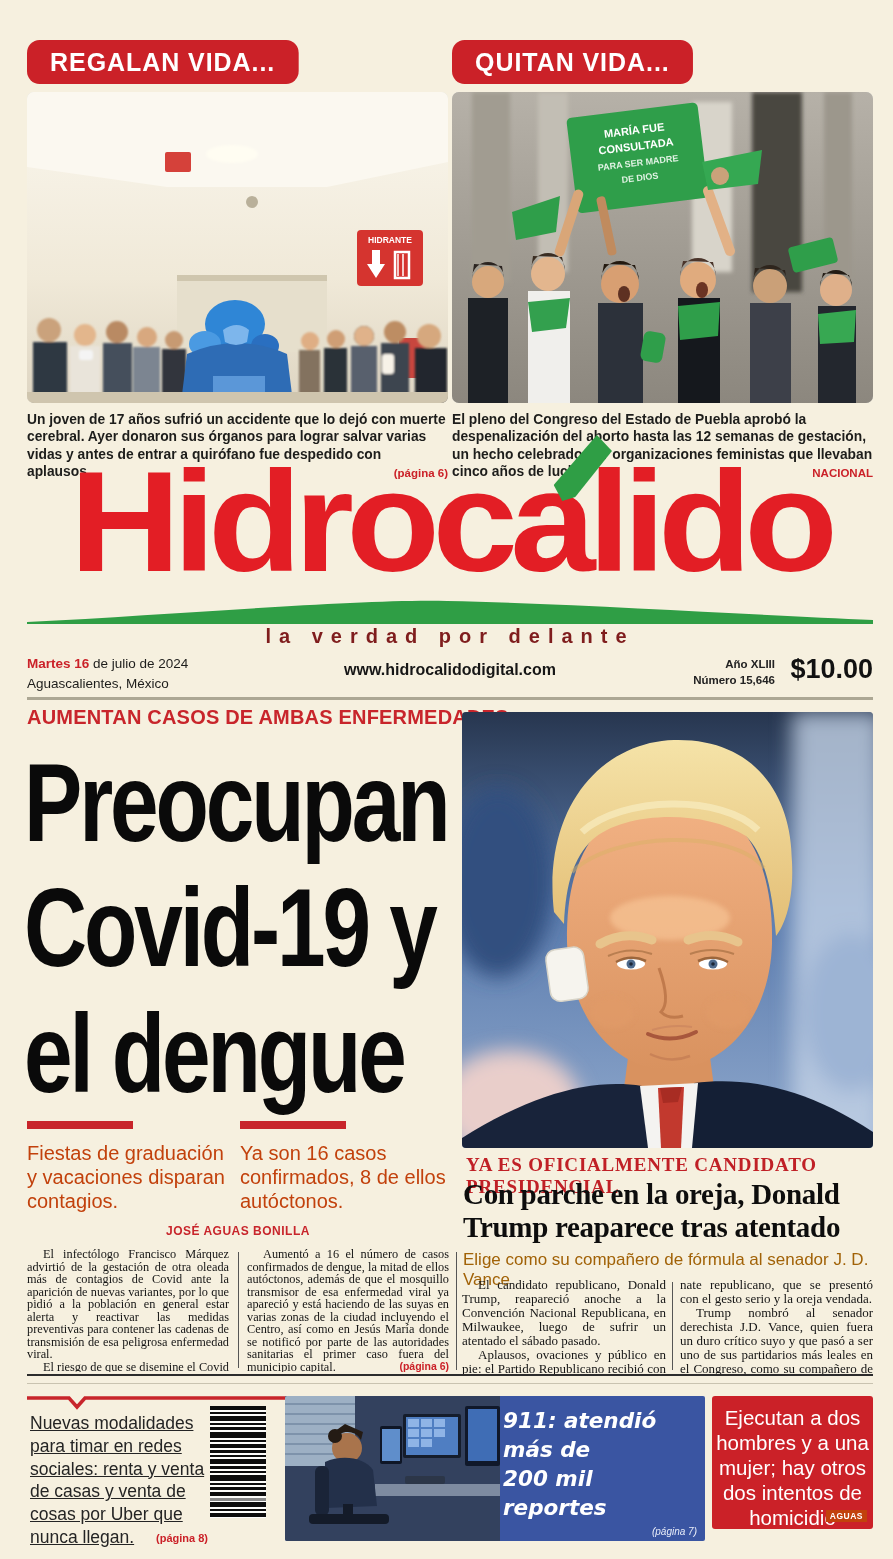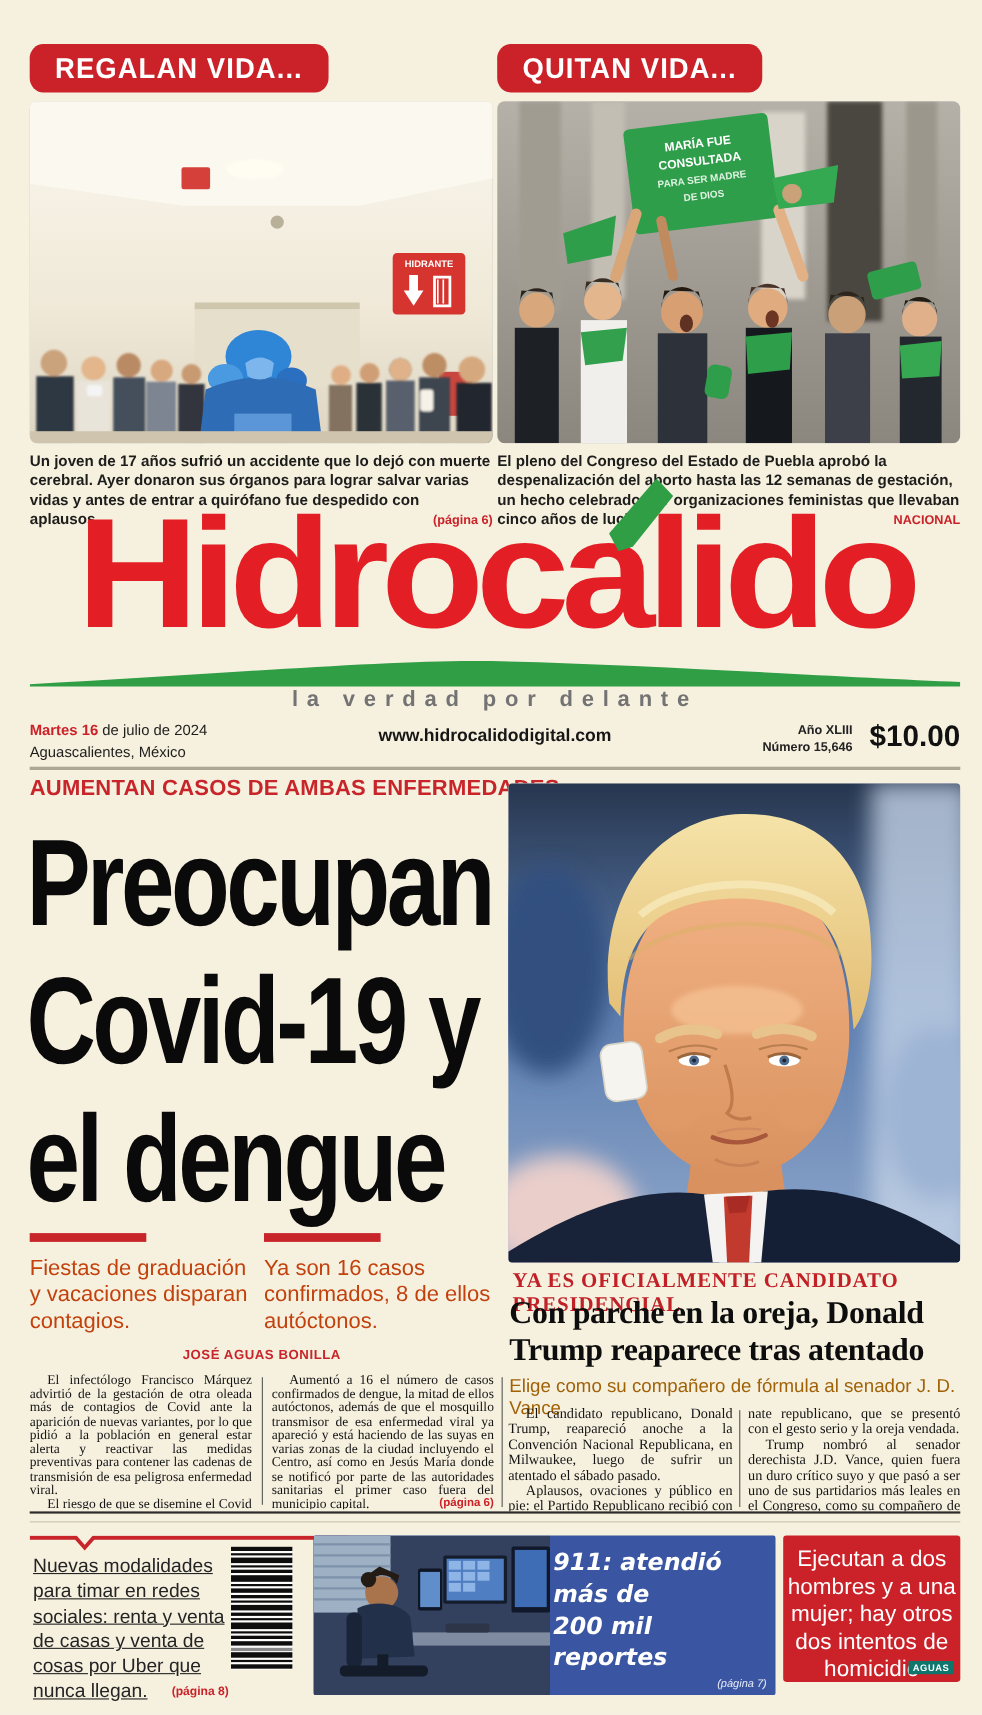--- a/index.html
+++ b/index.html
@@ -21,21 +21,21 @@
   .ref{color:#cb2128;font-weight:bold;font-size:11.5px;float:right;margin-top:3px;}
 
   
   .logo-line{left:27px;top:455px;width:846px;text-align:center;}
   .logo-inner{display:inline-block;transform:scaleX(1.08);transform-origin:50% 50%;
               font-size:142px;line-height:.95;font-weight:bold;letter-spacing:-7px;color:#e31e25;
               white-space:nowrap;}
   .logo-a{position:relative;display:inline-block;}
   .logo-a .wedge{position:absolute;top:-20px;left:40px;}
   .tagline{left:27px;top:625px;width:846px;text-align:center;font-size:20px;font-weight:bold;
-           letter-spacing:8px;color:#737373;}
+           letter-spacing:8px;color:#7f1d1d;}
   .info-row{left:27px;top:652px;width:846px;height:42px;}
   .date-block{position:absolute;left:0;top:2px;font-size:13.5px;line-height:1.45;color:#1d1d1b;}
   .date-bold{color:#cb2128;font-weight:bold;}
   .website{position:absolute;left:0;right:0;top:9px;text-align:center;font-weight:bold;font-size:16px;color:#161616;}
   .issue-block{position:absolute;right:98px;top:4px;text-align:right;font-size:11.5px;font-weight:bold;line-height:1.4;color:#222;}
   .price{position:absolute;right:0;top:2px;font-size:27px;font-weight:bold;color:#111;}
 
   .hrule{left:27px;width:846px;background:#aca794;height:3px;}
 
   
@@ -65,21 +65,21 @@
   .rule-light{left:27px;top:1383px;width:846px;height:1px;background:#c9c3b0;}
   .scam-text{left:30px;top:1412px;width:178px;font-size:17.5px;line-height:1.3;color:#242424;text-decoration:underline;}
   .scam-text .ref{font-size:11px;margin-top:5px;}
   .blue-panel{left:285px;top:1396px;width:420px;height:145px;background:#3a55a2;border-radius:2px;overflow:hidden;}
   .p911-text{position:absolute;left:218px;top:10px;width:196px;color:#fff;
              font-family:"DejaVu Sans",sans-serif;font-style:italic;font-weight:bold;
              font-size:21.5px;line-height:1.35;}
   .p911-ref{position:absolute;right:8px;bottom:4px;color:#e8ecf8;font-size:10px;font-style:italic;}
   .red-box{left:712px;top:1396px;width:161px;height:133px;background:#cb2128;border-radius:3px;
            color:#fff;text-align:center;font-size:20.5px;line-height:1.22;padding-top:9px;box-sizing:border-box;}
-  .aguas{position:absolute;right:6px;bottom:7px;background:#0f766e;color:#fff;font-size:8.5px;
+  .aguas{position:absolute;right:6px;bottom:7px;background:#c2410c;color:#fff;font-size:8.5px;
          font-weight:bold;padding:1px 4px;letter-spacing:.5px;margin-top:35px;}
 </style>
 </head>
 <body>
 
 <div class="page">
 
   <div class="abs" style="left:27px;top:40px;">
     <span class="badge">REGALAN VIDA...</span>
   </div>

